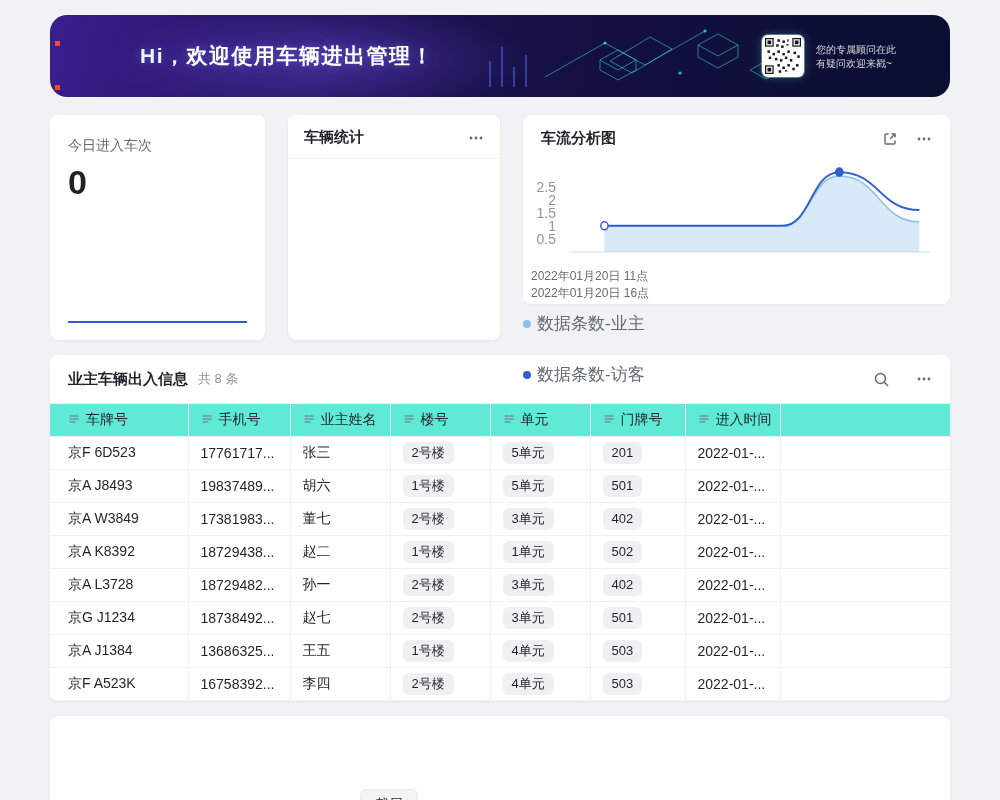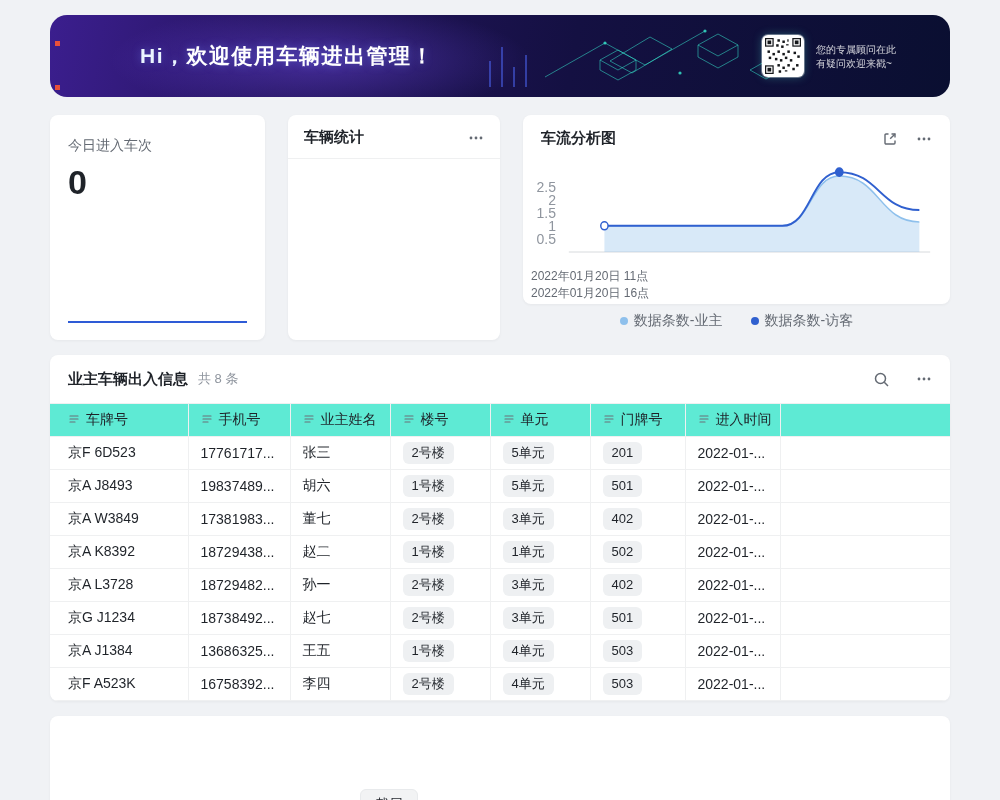--- a/index.html
+++ b/index.html
@@ -45,21 +45,21 @@
 
   .chart-card { flex:1; height:189px; }
   .chart-card .card-header { border-bottom:none; padding:14px 18px 2px; }
   .hdr-icons { display:flex; gap:18px; align-items:center; }
   .chart-wrap { position:relative; height:112px; margin:4px 18px 0; }
   .y-labels { position:absolute; left:0; top:0; width:24px; height:100%; }
   .y-label { position:absolute; right:9px; font-size:14px; color:#8f959e; line-height:12px; }
   .chart-svg { position:absolute; left:26px; right:0; top:0; width:calc(100% - 26px); height:112px; }
   .x-labels { display:flex; justify-content:flex-end; margin:2px 0 0 8px; padding-right:60px;
     font-size:12px; color:#646a73;flex-direction:column; }
-  .legend { display:flex; justify-content:center; gap:28px; margin-top:10px; font-size:14px; color:#646a73; }
+  .legend { display:flex; justify-content:center; gap:28px; margin-top:10px; font-size:17px; color:#646a73;flex-direction:column; }
   .legend-item { display:flex; align-items:center; gap:6px; }
   .legend-dot { width:8px; height:8px; border-radius:50%; }
 
   
   .table-card { margin-top:15px; overflow:hidden; }
   .table-header-bar { display:flex; align-items:center; height:48px; padding:8px 18px; }
   .table-title { font-size:15px; font-weight:bold; }
   .table-count { font-size:13px; color:#8f959e; margin-left:10px; }
   .table-actions { margin-left:auto; display:flex; gap:26px; align-items:center; color:#51565d; }
   table { width:100%; border-collapse:collapse; font-size:14px; table-layout:fixed; }

